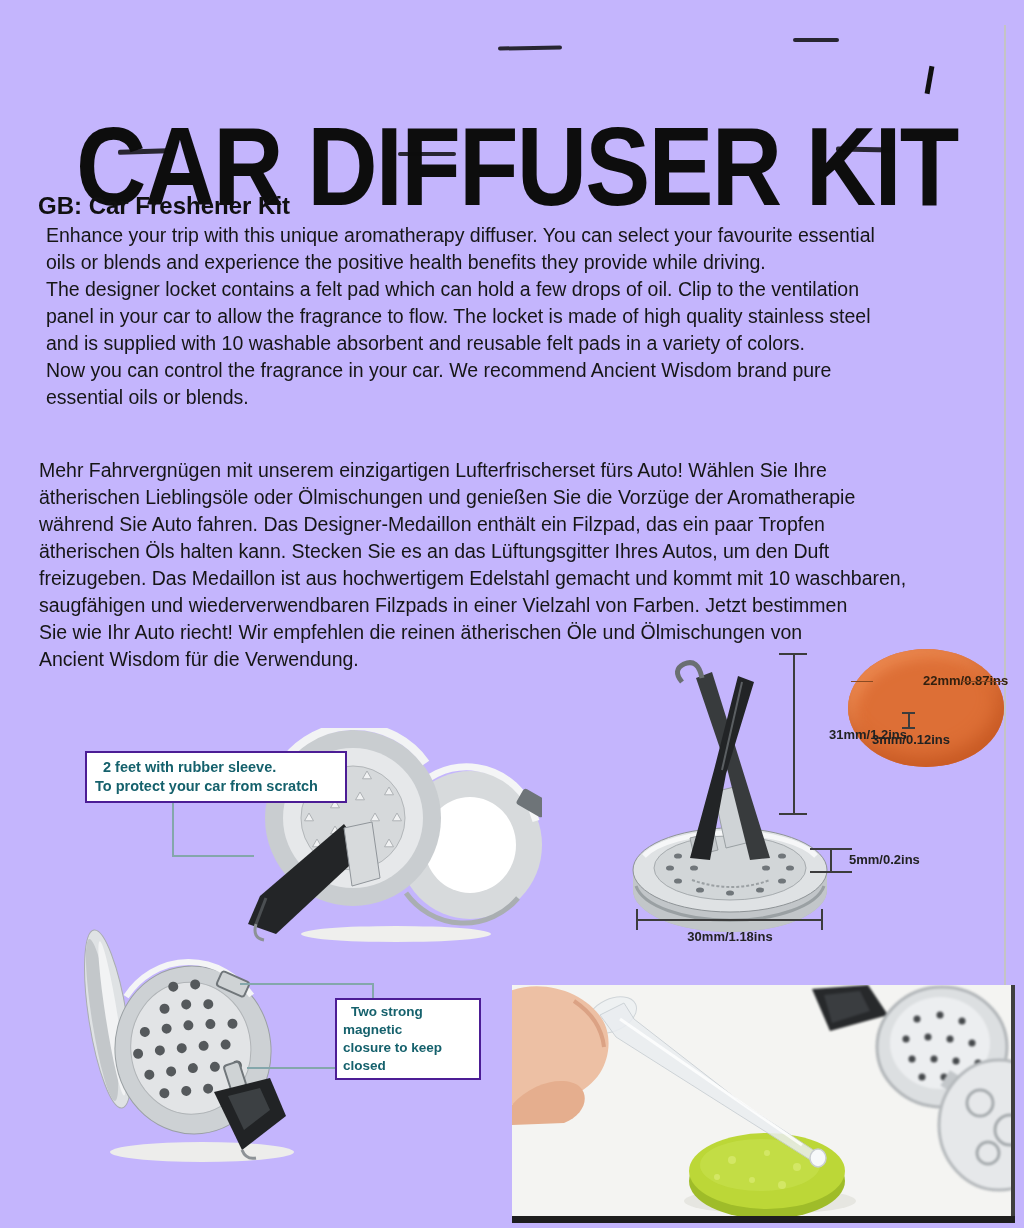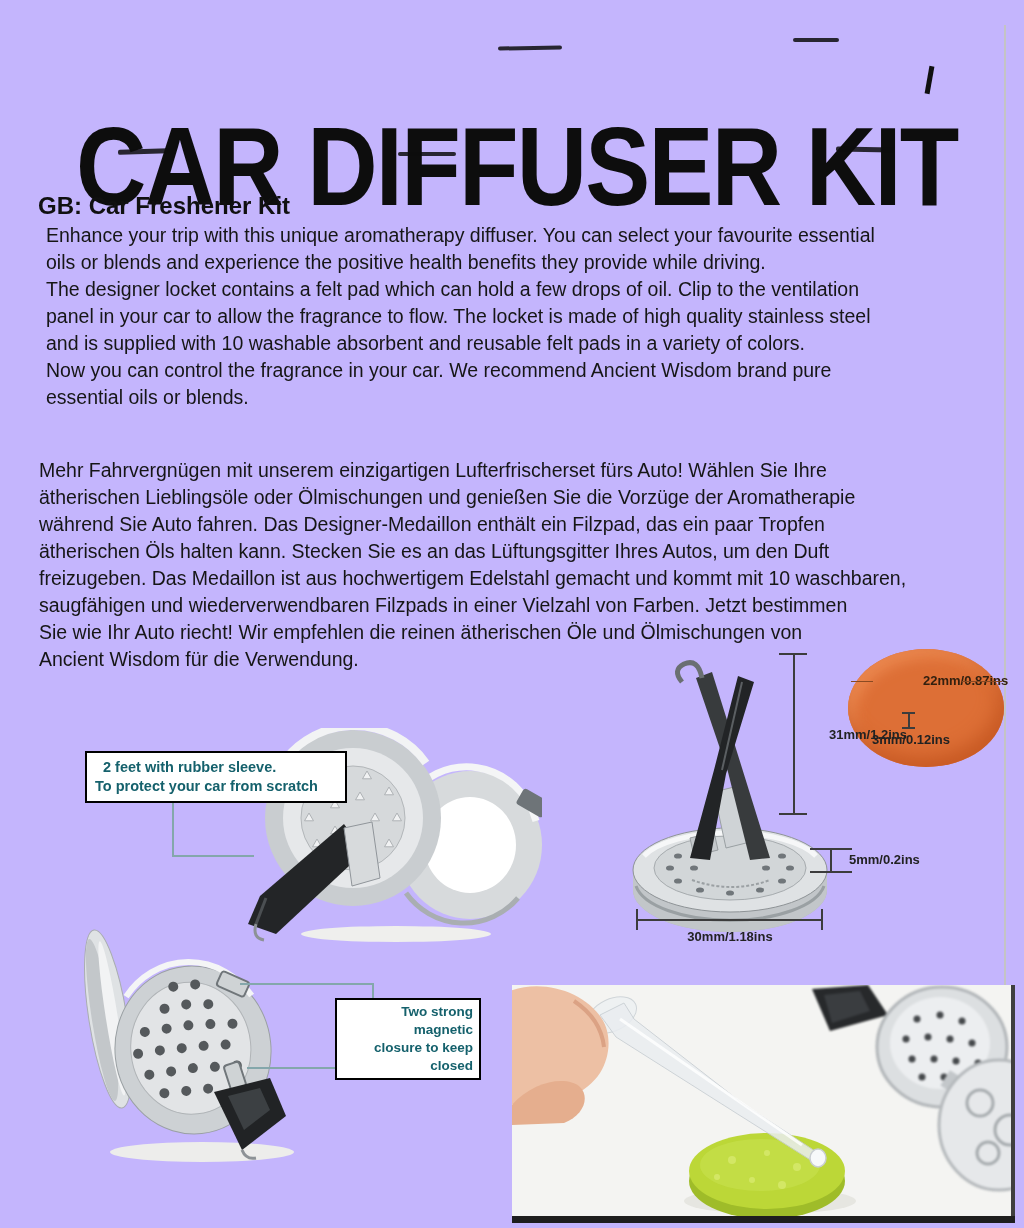--- a/index.html
+++ b/index.html
@@ -6,24 +6,24 @@
   .page{position:relative;width:1024px;height:1228px;background:#c4b5fd;overflow:hidden;
         font-family:"Liberation Sans", sans-serif;color:#141414;}
   .abs{position:absolute;}
   .title{position:absolute;left:76px;top:36px;font-size:112px;line-height:112px;font-weight:bold;
          color:#0d0d0d;letter-spacing:-2px;transform:scaleX(0.87);transform-origin:left top;
          white-space:nowrap;}
   .distress{position:absolute;background:#0d0d0d;border-radius:2px;opacity:.85;}
   .heading{position:absolute;font-size:24px;font-weight:bold;color:#101010;white-space:nowrap;}
   .bodytext{position:absolute;font-size:19.5px;line-height:27px;color:#161616;width:985px;}
   .prelines{white-space:pre-line;margin-left:8px;}
-  .callout{position:absolute;background:#ffffff;border:2px solid #000000;color:#15616c;
+  .callout{position:absolute;background:#ffffff;border:2px solid #4c1d95;color:#15616c;
            font-weight:bold;z-index:6;}
   .callout-1{left:85px;top:751px;width:242px;padding:5px 8px;font-size:14.5px;line-height:19px;}
-  .callout-2{left:335px;top:998px;width:130px;padding:3px 6px;font-size:13.5px;line-height:18px;text-align:right;}
+  .callout-2{left:335px;top:998px;width:130px;padding:3px 6px;font-size:13.5px;line-height:18px;text-align:left;}
   .tealline{position:absolute;background:#84a7ab;z-index:4;}
   .dim{position:absolute;background:#3c3c3c;z-index:5;}
   .dimlabel{position:absolute;font-size:13px;font-weight:bold;color:#222222;white-space:nowrap;z-index:5;}
   .padlabel{position:absolute;font-size:13px;font-weight:bold;color:#33200f;white-space:nowrap;z-index:5;}
   .padline{position:absolute;background:#8a4a22;z-index:5;}
   .orange-pad{position:absolute;left:848px;top:649px;width:156px;height:118px;border-radius:50%;
               background:#dd6f36;box-shadow:inset -6px -10px 18px #c85a24, inset 6px 8px 14px #ec8a52;z-index:3;}
   .edge-line{position:absolute;left:1004px;top:25px;width:2px;height:1196px;background:#c4c4c4;}
   .title-dash{position:absolute;left:927px;top:66px;width:5px;height:28px;background:#101010;transform:rotate(10deg);}
   svg{display:block;}

